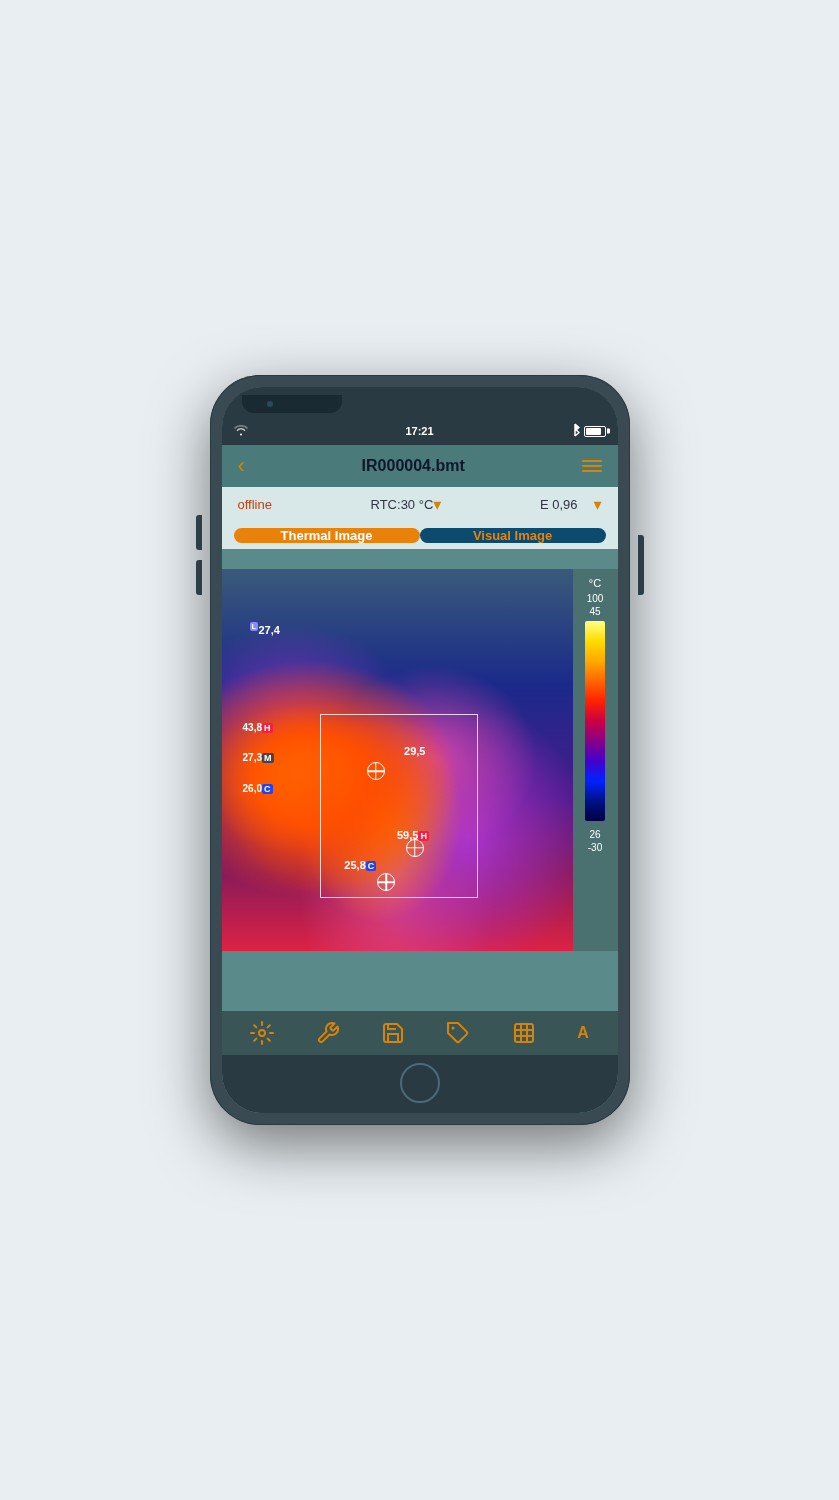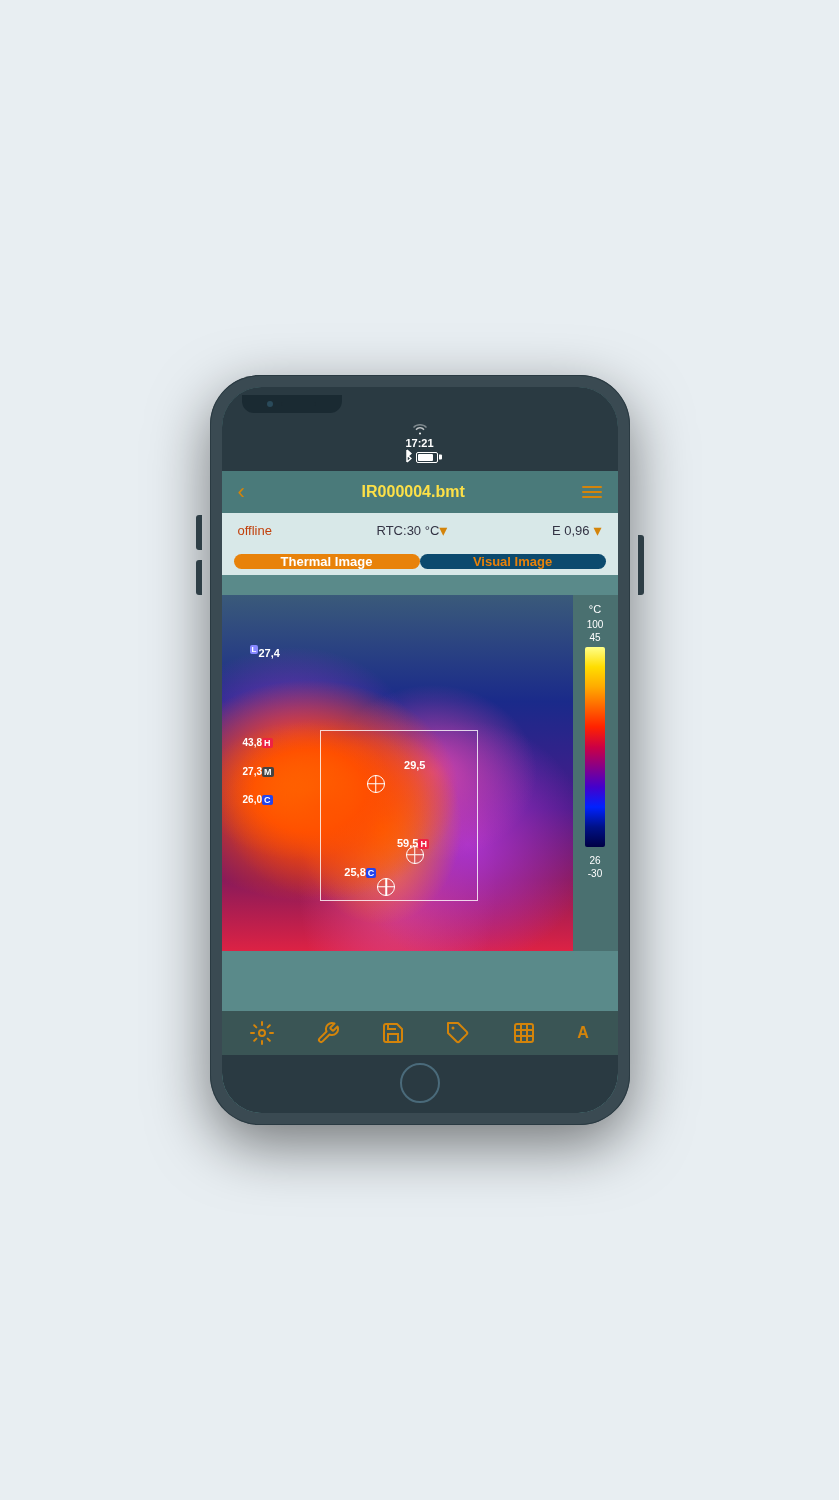--- a/index.html
+++ b/index.html
@@ -106,21 +106,20 @@
       background: #1a2a32;
       border-radius: 2px;
     }
 
     .status-bar {
       display: flex;
       align-items: center;
       justify-content: space-between;
       width: 100%;
       padding: 0 4px;
-      flex-direction: column;
     }
 
     .status-time {
       color: white;
       font-size: 11px;
       font-weight: 600;
       flex: 1;
       text-align: center;
     }
 
@@ -199,21 +198,21 @@
     }
 
     .back-btn {
       color: #d4840a;
       font-size: 22px;
       font-weight: 300;
       cursor: pointer;
     }
 
     .header-title {
-      color: #fde047;
+      color: #0f172a;
       font-size: 16px;
       font-weight: 600;
     }
 
     .menu-btn {
       display: flex;
       flex-direction: column;
       gap: 3px;
       cursor: pointer;
     }
@@ -250,21 +249,21 @@
     }
 
     .dropdown-arrow {
       color: #d4840a;
       font-size: 16px;
     }
 
     .info-emissivity {
       display: flex;
       align-items: center;
-      gap: 4px;
+      gap: 16px;
       color: #334;
       font-size: 13px;
     }
 
     
     .tab-bar {
       display: flex;
       padding: 6px 12px;
       background: #d8e8e8;
       gap: 0;

